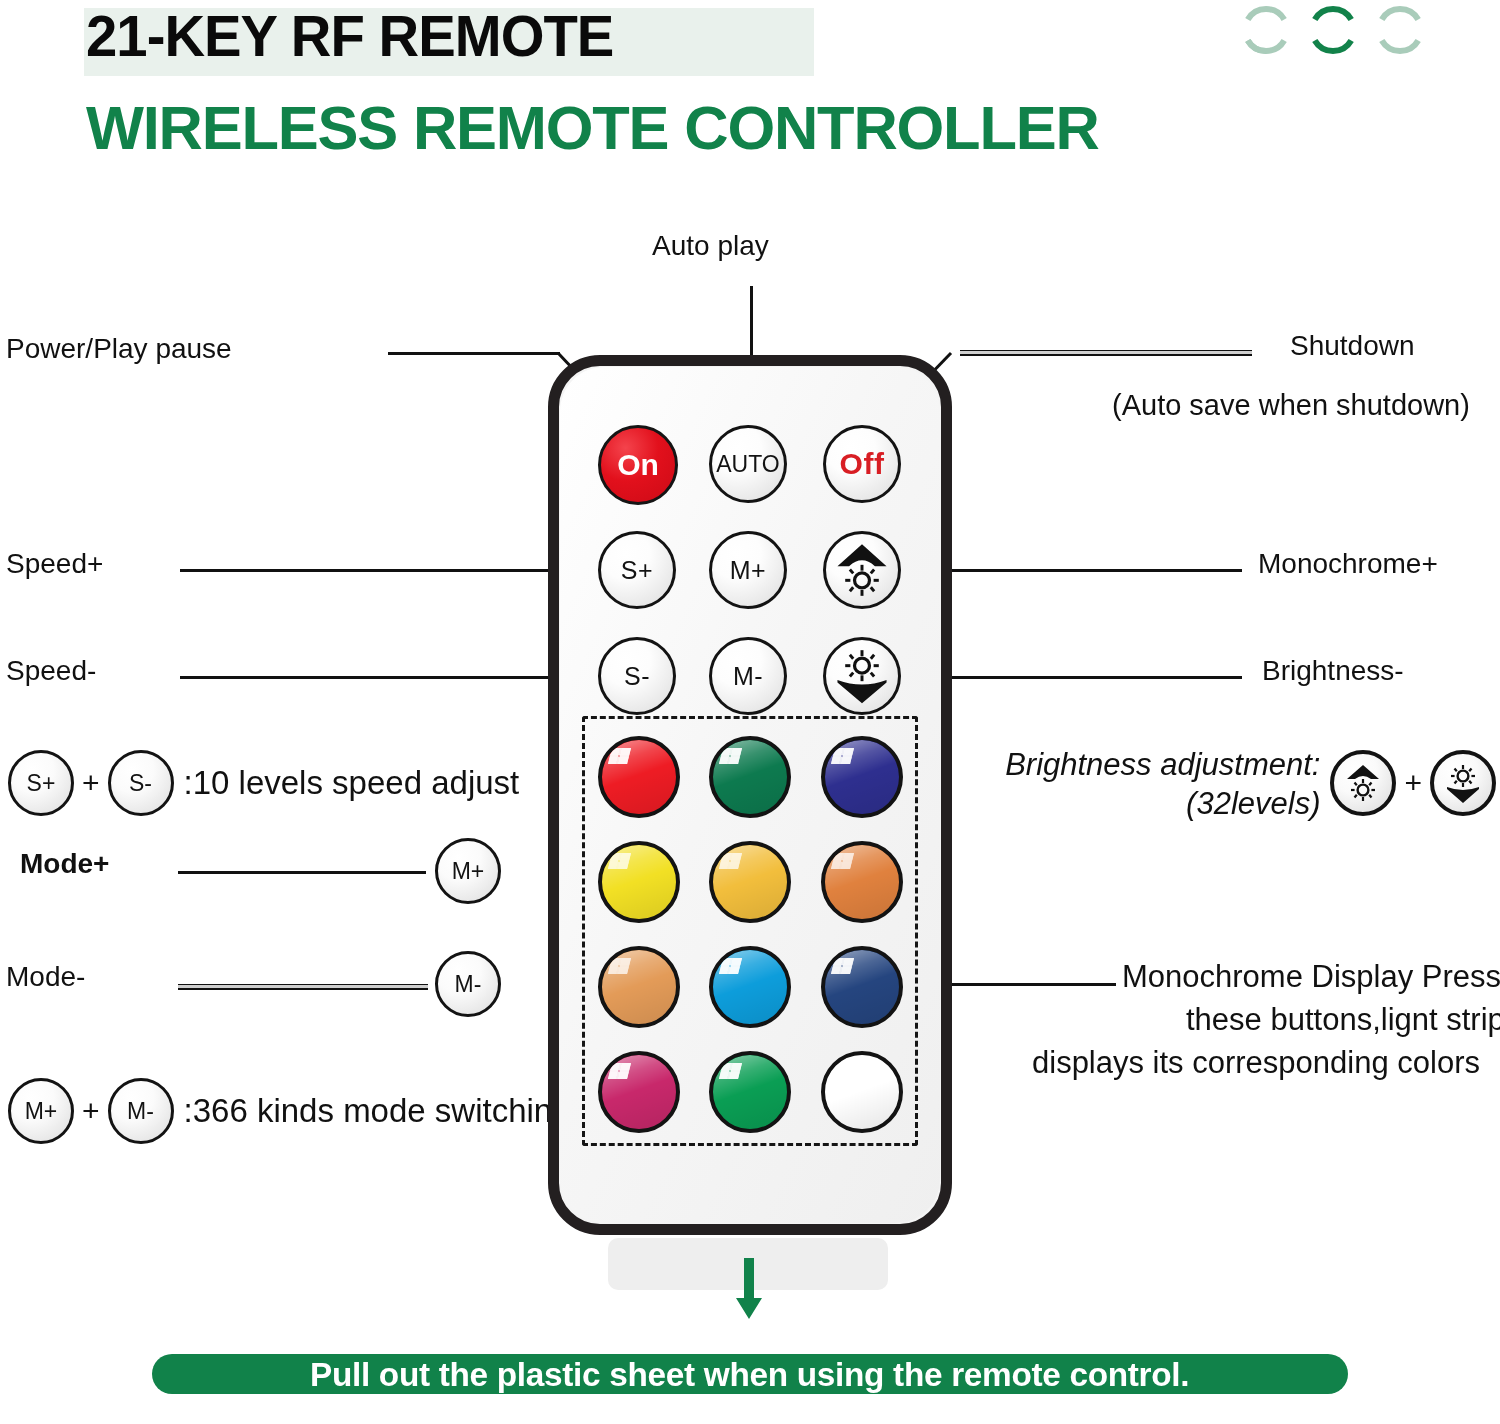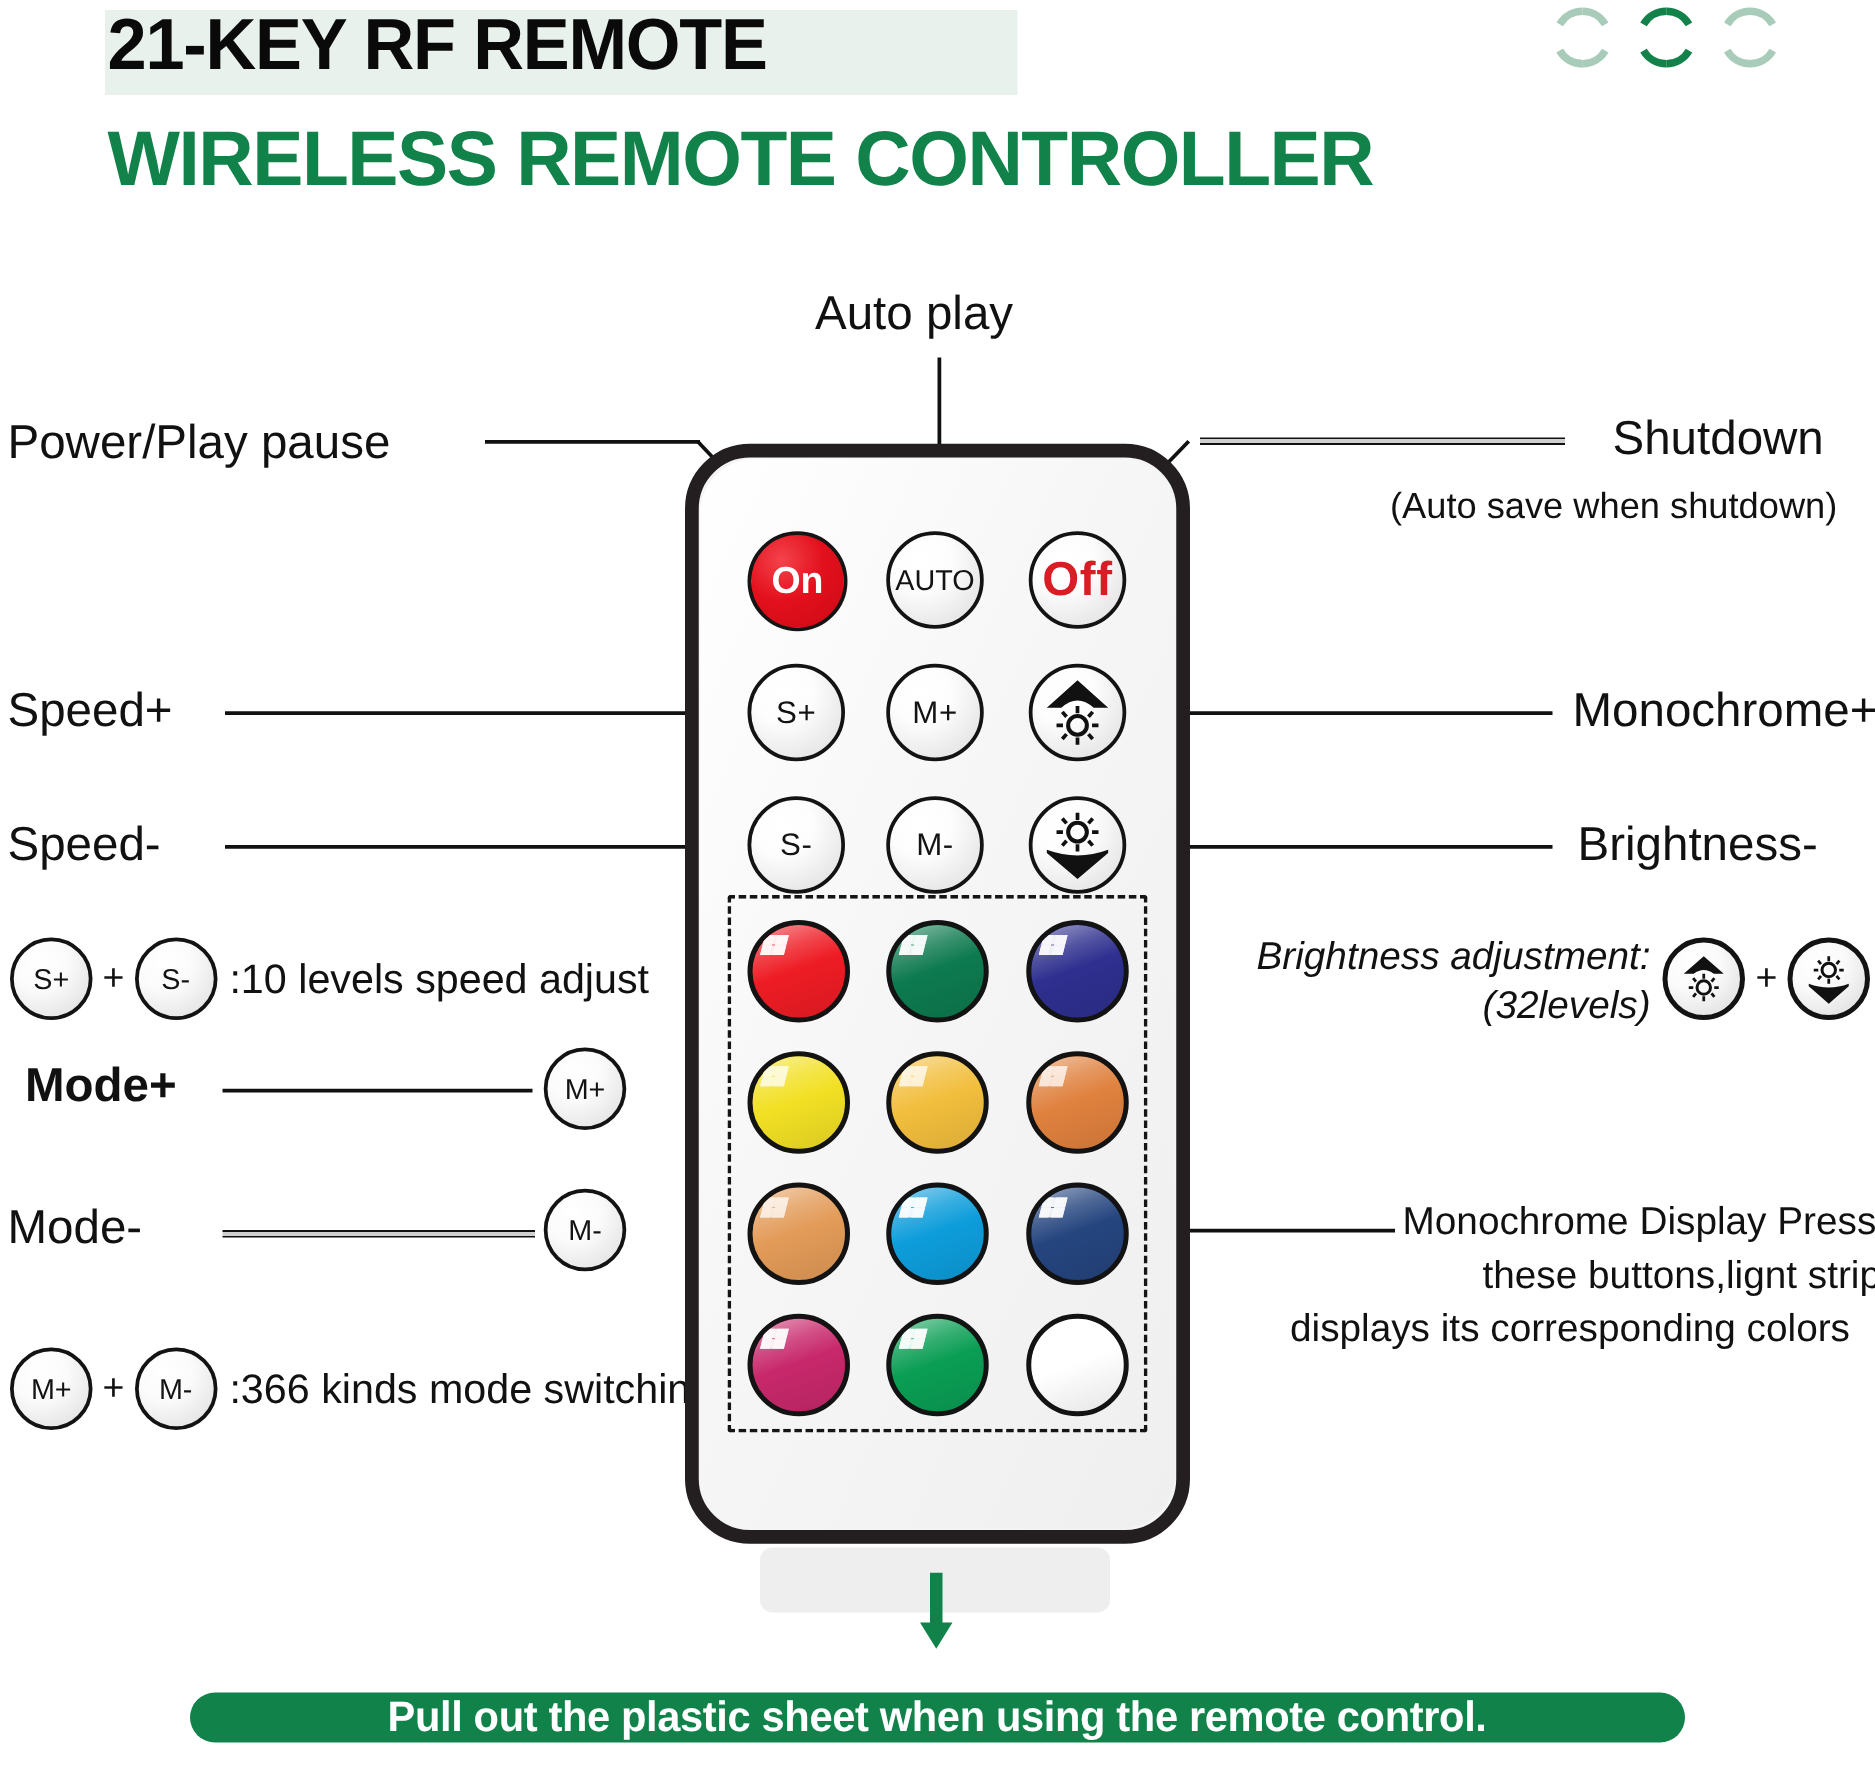--- a/index.html
+++ b/index.html
@@ -59,21 +59,21 @@
   .btn-white{
     width:78px;height:78px;border:3px solid #131313;
     background:radial-gradient(circle at 34% 28%, #ffffff 0%, #fdfdfd 35%, #e7e7e7 78%, #dcdcdc 100%);
     font-size:25px;color:#131313;letter-spacing:0.5px;
   }
   .btn-on{
     width:80px;height:80px;border:3px solid #151515;
     background:radial-gradient(circle at 33% 27%, #f4434c 0%, #e2101c 45%, #cc0a16 100%);
     color:#ffffff;font-size:30px;font-weight:600;
   }
-  .btn-off{color:#d81e24;font-size:38px;font-weight:600;}
+  .btn-off{color:#d81e24;font-size:30px;font-weight:600;}
   .btn-auto{font-size:23px;letter-spacing:0px;}
 
   
   .c1{left:598px;} .c2{left:709px;} .c3{left:823px;}
   .r1{top:425px;} .r2{top:531px;} .r3{top:637px;}
 
   
   #dashed-box{
     left:582px;top:716px;width:336px;height:430px;
     border:3px dashed #151515;border-radius:3px;box-sizing:border-box;
@@ -99,21 +99,21 @@
   .cc1{left:598px;} .cc2{left:709px;} .cc3{left:821px;}
   .cr1{top:736px;} .cr2{top:841px;} .cr3{top:946px;} .cr4{top:1051px;}
 
   
   .lead{background:#111;position:absolute;}
   .lead-h{height:3px;}
   .lead-v{width:3px;}
   .lead-dbl{
     height:6px;background:linear-gradient(to bottom,#111 0 1.5px,#cfcfcf 1.5px 4.5px,#111 4.5px 6px);
   }
-  .lbl{position:absolute;font-size:38px;color:#111;white-space:nowrap;line-height:1.12;}
+  .lbl{position:absolute;font-size:28px;color:#111;white-space:nowrap;line-height:1.12;}
   .lbl-sm{font-size:29px;}
   .lbl-md{font-size:31px;}
 
   
   .chip{
     display:inline-flex;align-items:center;justify-content:center;
     width:54px;height:54px;border-radius:50%;border:3px solid #131313;
     background:radial-gradient(circle at 34% 28%, #ffffff 0%, #fbfbfb 38%, #e6e6e6 80%, #d9d9d9 100%);
     font-size:20px;color:#131313;vertical-align:middle;box-sizing:border-box;
   }

